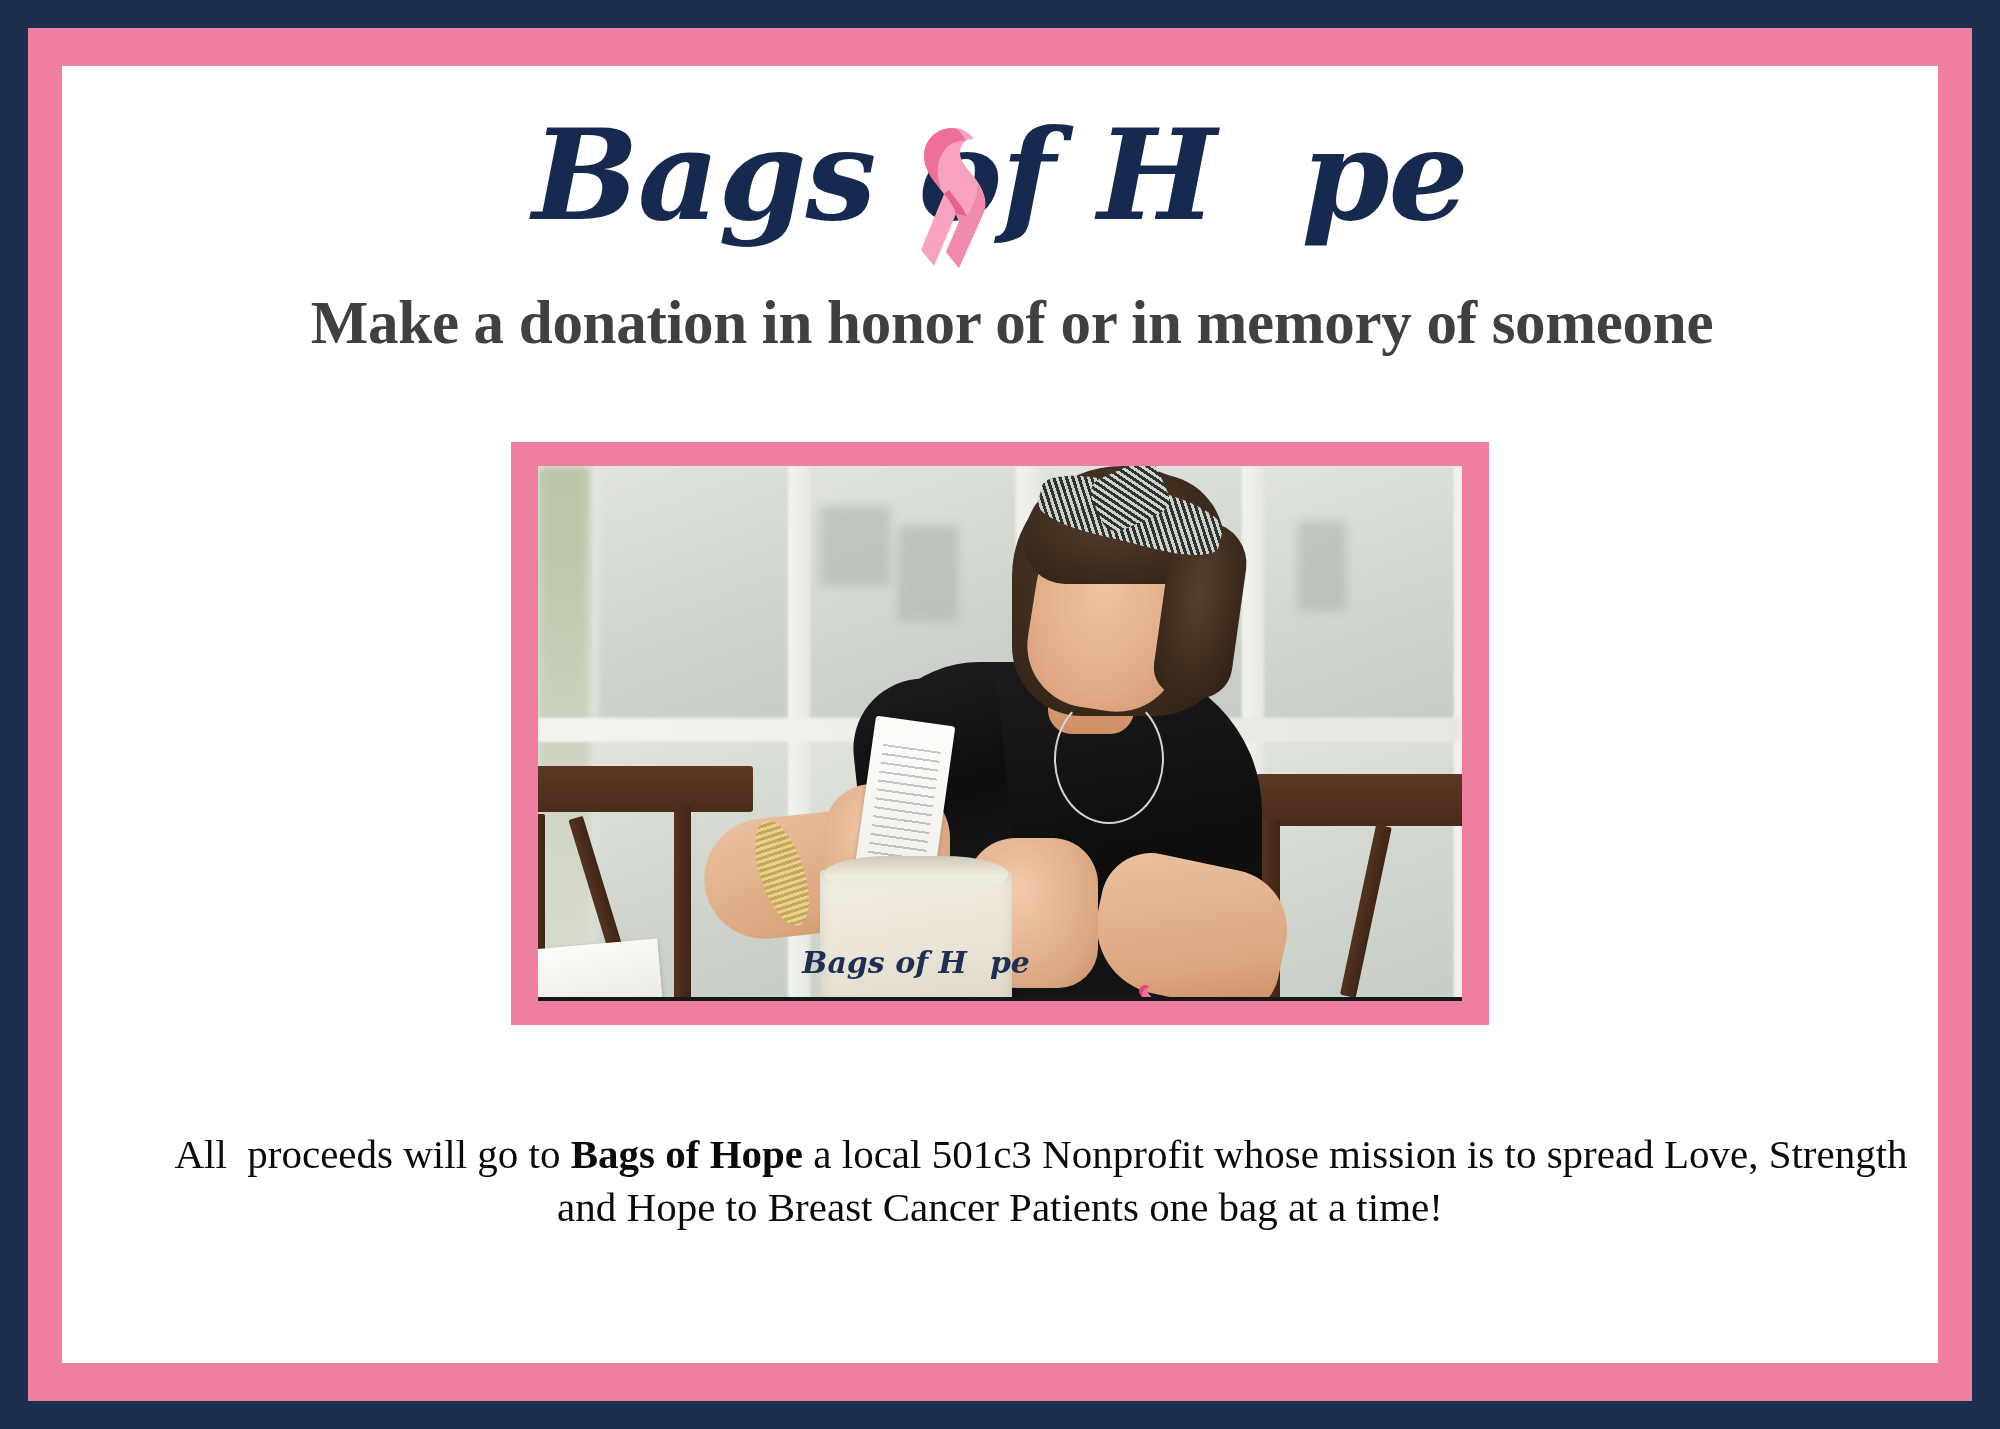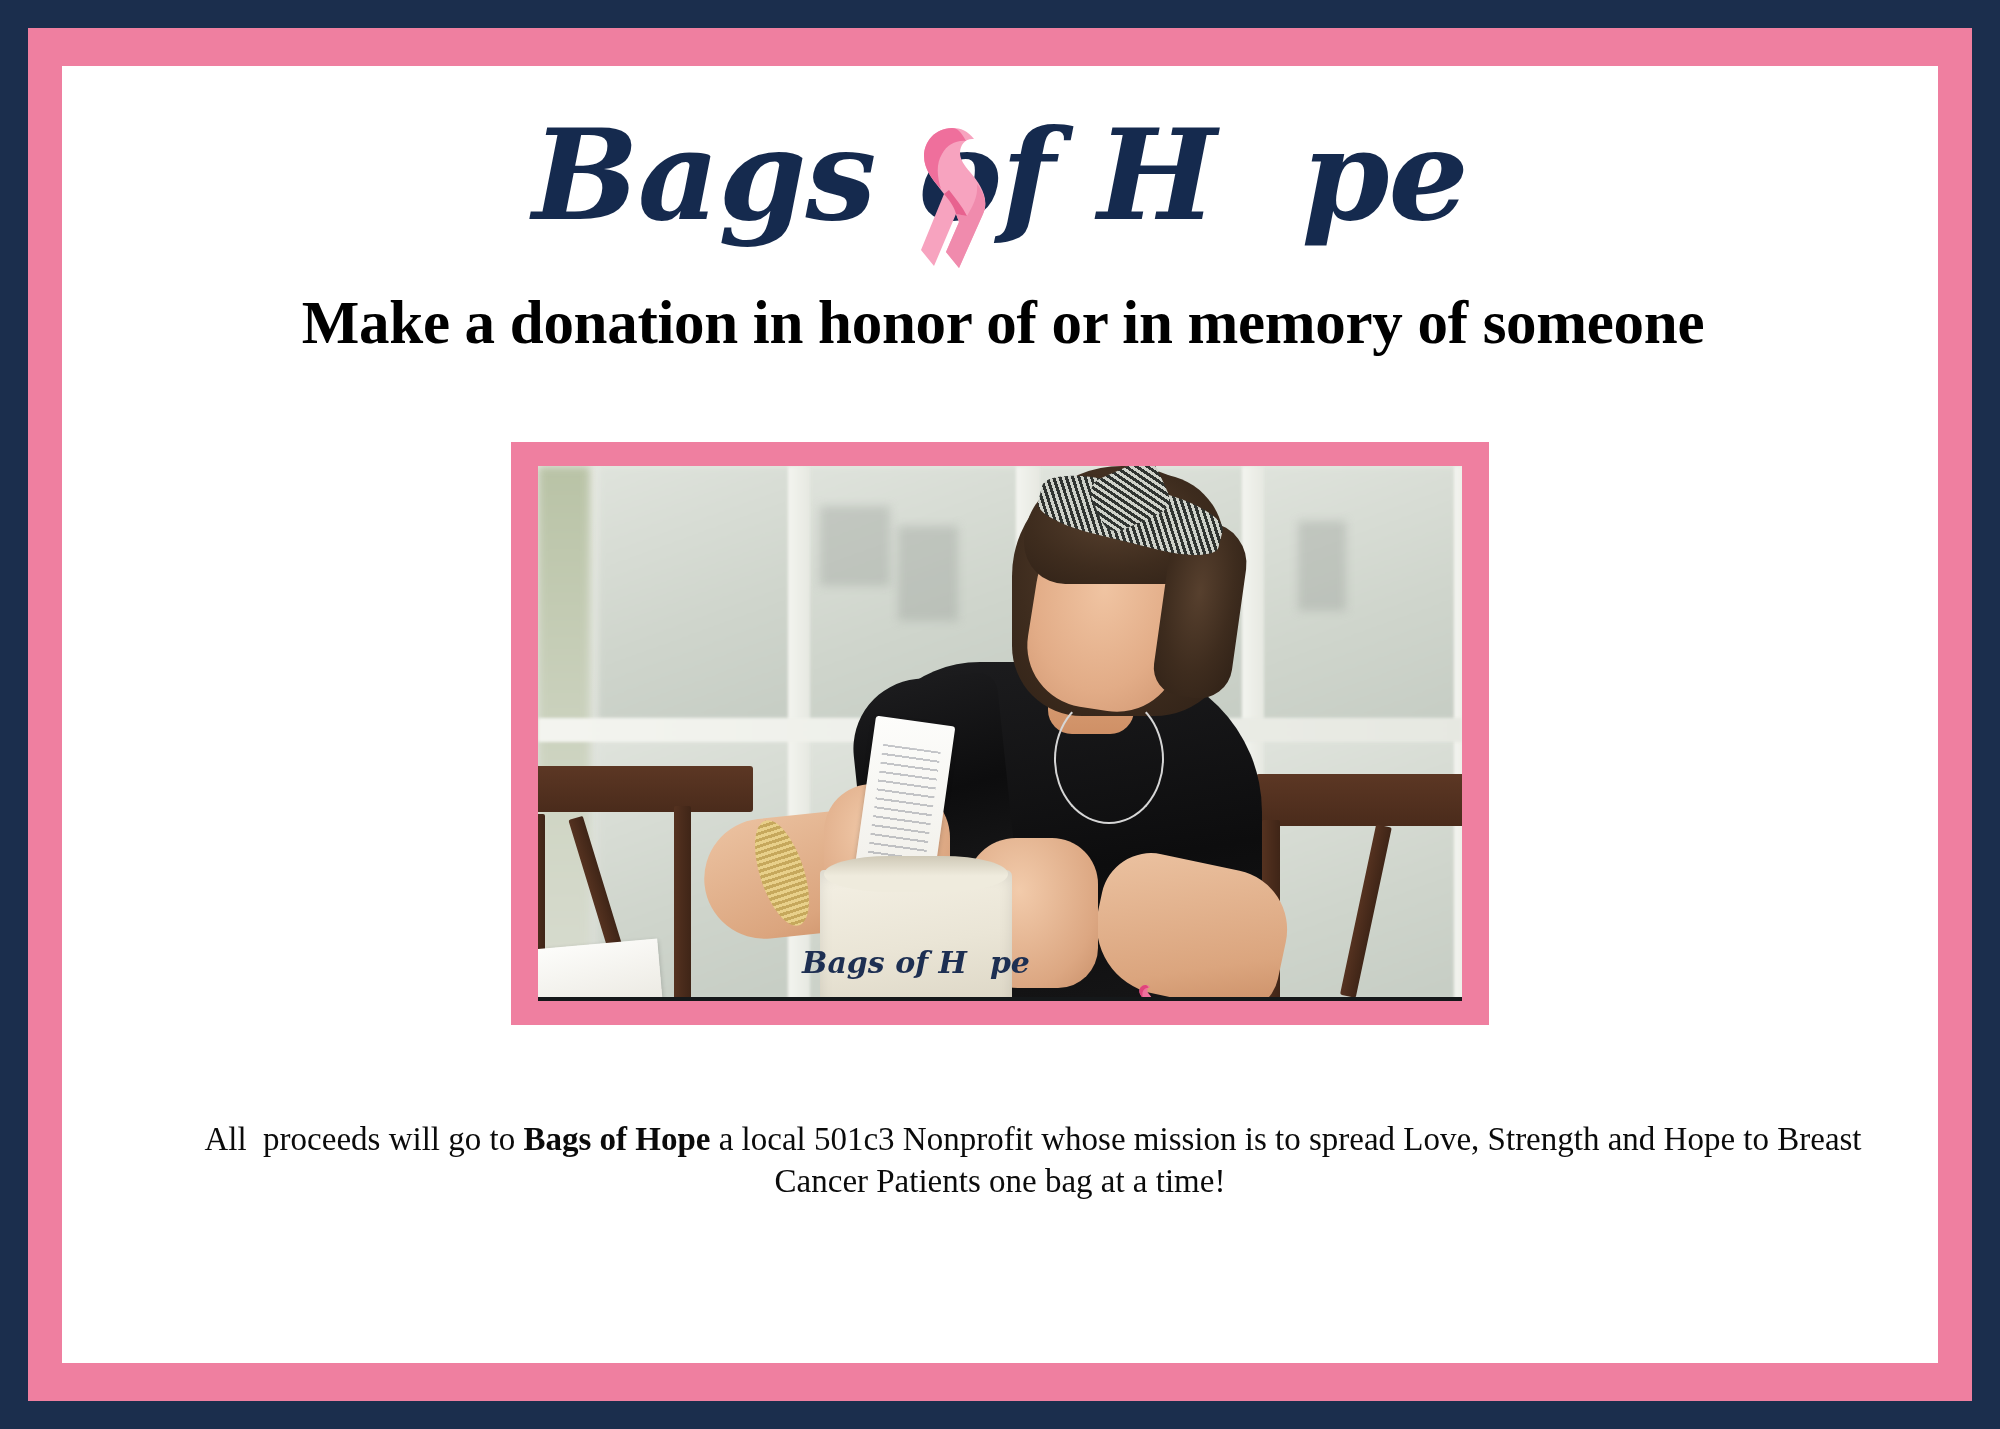--- a/index.html
+++ b/index.html
@@ -71,28 +71,28 @@
     left: 372px;
     top: 42px;
     width: 96px;
     height: 150px;
   }
 
   
   .headline {
     position: absolute;
     top: 222px;
-    left: 43px;
+    left: 52px;
     width: calc(100% - 80px);
     text-align: center;
     font-family: "Liberation Serif", "DejaVu Serif", serif;
     font-weight: 700;
     font-size: 61px;
     line-height: 1.16;
-    color: #000000;
+    color: #404040;
     letter-spacing: -0.3px;
   }
 
   
   .photo-frame {
     position: absolute;
     left: 50%;
     transform: translateX(-50%);
     top: 376px;
     width: 978px;
@@ -237,21 +237,21 @@
   .bag-ribbon { position: relative; width: 21px; height: 34px; margin: 0 1px; top: 5px; }
 
   
   .footer {
     position: absolute;
     left: 30px;
     top: 1010px;
     width: calc(100% - 60px);
     text-align: center;
     font-family: "Liberation Serif", "DejaVu Serif", serif;
-    font-size: 33px;
+    font-size: 41px;
     line-height: 1.28;
     color: #0b0b0b;
     white-space: pre-wrap;
   }
   .footer b { font-weight: 700; }
 </style>
 </head>
 <body>
 
 <div class="flyer">

